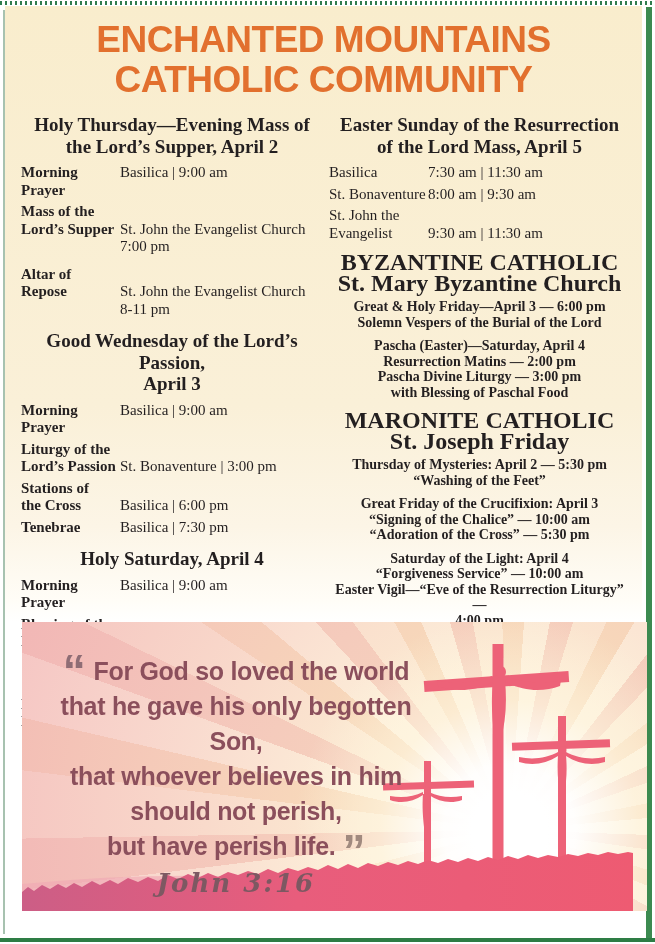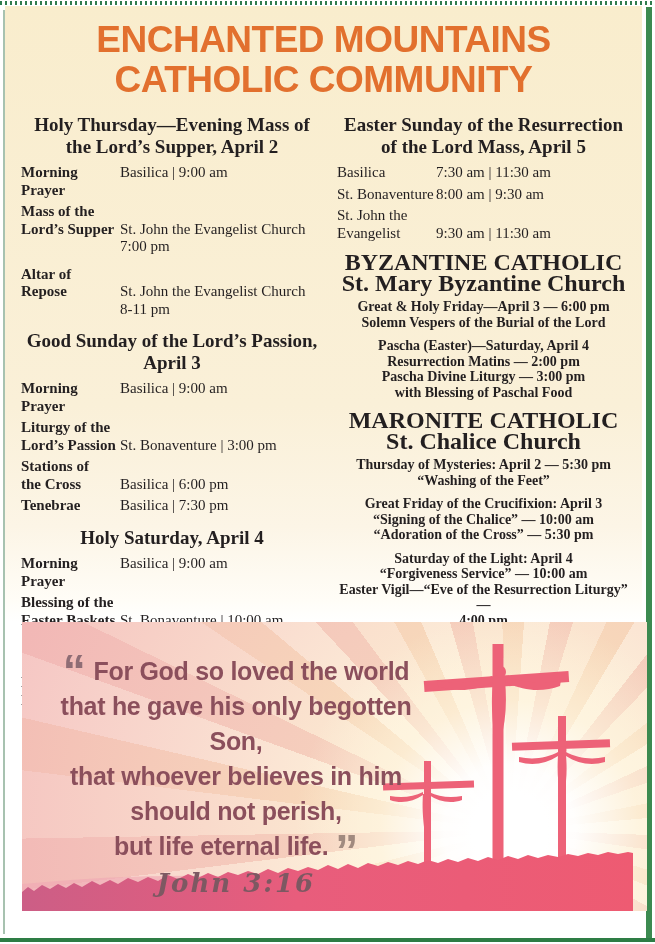--- a/index.html
+++ b/index.html
@@ -10,21 +10,21 @@
          background:repeating-linear-gradient(90deg,#2f7d4e 0 2px,transparent 2px 5px);}
   .b-left{position:absolute;left:3px;top:10px;bottom:10px;width:2px;background:rgba(60,120,80,.45);}
   .b-right{position:absolute;right:3px;top:7px;bottom:6px;width:6px;background:#3c8a50;}
   .b-bottom{position:absolute;left:0;right:0;bottom:2px;height:4px;background:#2e7d45;}
   
   .content{position:absolute;left:5px;right:13px;top:6px;height:616px;
            background:linear-gradient(180deg,#f9edcd 0px,#faf0d8 400px,#fcf5e6 520px,#fffdf7 595px,#ffffff 616px);}
   .title{margin:14px 0 4px;text-align:center;color:#e2702e;
          font-family:"Liberation Sans",sans-serif;font-weight:bold;
          font-size:37px;line-height:40px;letter-spacing:-.5px;}
-  .columns{display:flex;gap:14px;padding:4px 12px 0 16px;}
+  .columns{display:flex;gap:6px;padding:4px 12px 0 16px;}
   .col-l{flex:0 0 302px;}
   .col-r{flex:1;min-width:0;}
   h2.sec{font-size:19px;line-height:21.5px;font-weight:bold;text-align:center;
          margin:12px 0 7px;white-space:pre-line;}
   h2.sec.first{margin-top:6px;}
   .row{display:flex;margin-bottom:4px;}
   .lbl{flex:0 0 99px;font-weight:bold;white-space:pre-line;font-size:15px;line-height:17.5px;}
   .val{flex:1;white-space:pre-line;font-size:15px;line-height:17.5px;}
   .vshift{padding-top:17.5px;}
   .row-plain .lbl{font-weight:normal;}
@@ -85,21 +85,21 @@
           <div class="gap6"></div>
           <div class="row">
             <div class="lbl">Altar of
 Repose</div>
             <div class="val vshift">St. John the Evangelist Church
 8-11 pm</div>
           </div>
         </section>
 
         <section>
-          <h2 class="sec">Good Sunday of the Lord’s Passion,
+          <h2 class="sec">Good Wednesday of the Lord’s Passion,
 April 3</h2>
           <div class="row">
             <div class="lbl">Morning Prayer</div>
             <div class="val">Basilica | 9:00 am</div>
           </div>
           <div class="row">
             <div class="lbl">Liturgy of the
 Lord’s Passion</div>
             <div class="val vshift">St. Bonaventure | 3:00 pm</div>
           </div>
@@ -161,21 +161,21 @@
           <p class="sched">Great &amp; Holy Friday—April 3 — 6:00 pm
 Solemn Vespers of the Burial of the Lord</p>
           <p class="sched">Pascha (Easter)—Saturday, April 4
 Resurrection Matins — 2:00 pm
 Pascha Divine Liturgy — 3:00 pm
 with Blessing of Paschal Food</p>
         </section>
 
         <section>
           <h3 class="church">MARONITE CATHOLIC</h3>
-          <h3 class="church sub">St. Chalice Church</h3>
+          <h3 class="church sub">St. Joseph Friday</h3>
           <p class="sched">Thursday of Mysteries: April 2 — 5:30 pm
 “Washing of the Feet”</p>
           <p class="sched">Great Friday of the Crucifixion: April 3
 “Signing of the Chalice” — 10:00 am
 “Adoration of the Cross” — 5:30 pm</p>
           <p class="sched">Saturday of the Light: April 4
 “Forgiveness Service” — 10:00 am
 Easter Vigil—“Eve of the Resurrection Liturgy” —
 4:00 pm</p>
           <p class="sched last">Easter Sunday—Resurrection of Our Lord:
@@ -223,17 +223,17 @@
       </g>
 
       <path fill="url(#hg)" d="M0 270 L6 265 L12 269 L20 263 L28 267 L36 262 L44 266 L52 261 L60 265 L70 259 L78 263 L88 258 L96 262 L106 256 L116 260 L126 255 L136 259 L146 253 L156 257 L166 252 L176 256 L186 251 L196 255 L206 250 L216 253 L226 249 L236 252 L246 247 L256 251 L266 246 L276 249 L286 245 L296 248 L306 243 L316 247 L326 242 L336 246 L346 241 L356 244 L366 240 L376 243 L386 239 L396 242 L406 238 L416 241 L426 237 L436 240 L446 236 L456 239 L466 235 L476 238 L486 234 L496 237 L506 233 L516 236 L526 233 L536 235 L546 232 L556 234 L566 231 L576 233 L586 230 L596 232 L606 230 L611 231 L611 289 L0 289 Z"></path>
     </svg>
 
     <div class="quote">
       <div class="qline"><span class="qo">“</span><span>For God so loved the world</span></div>
       <div class="qline">that he gave his only begotten Son,</div>
       <div class="qline">that whoever believes in him</div>
       <div class="qline">should not perish,</div>
-      <div class="qline"><span>but life eternal life.</span><span class="qc">”</span></div>
+      <div class="qline"><span>but have perish life.</span><span class="qc">”</span></div>
       <div class="citation">John 3:16</div>
     </div>
   </div>
 </div>
 
 </body></html>

